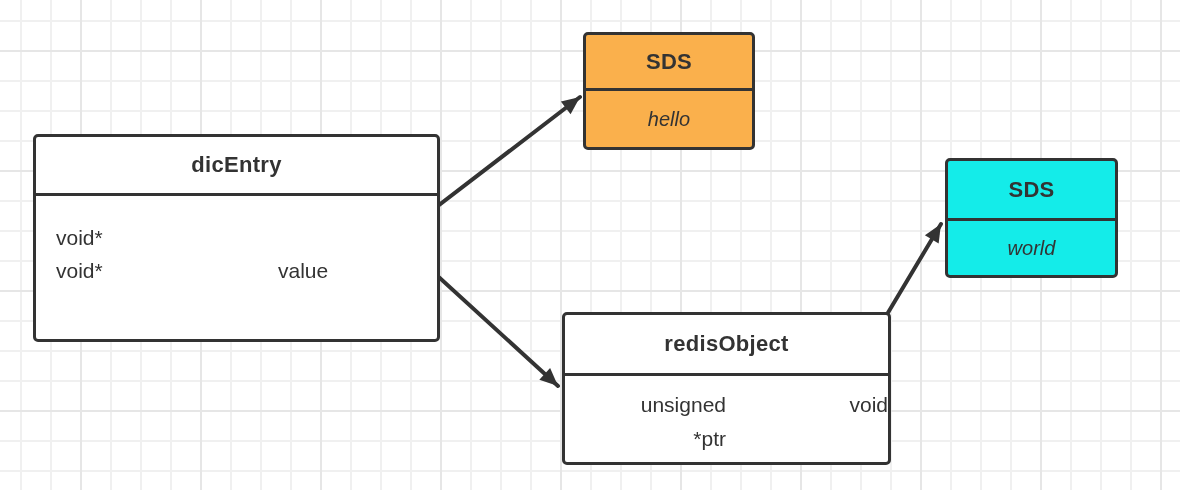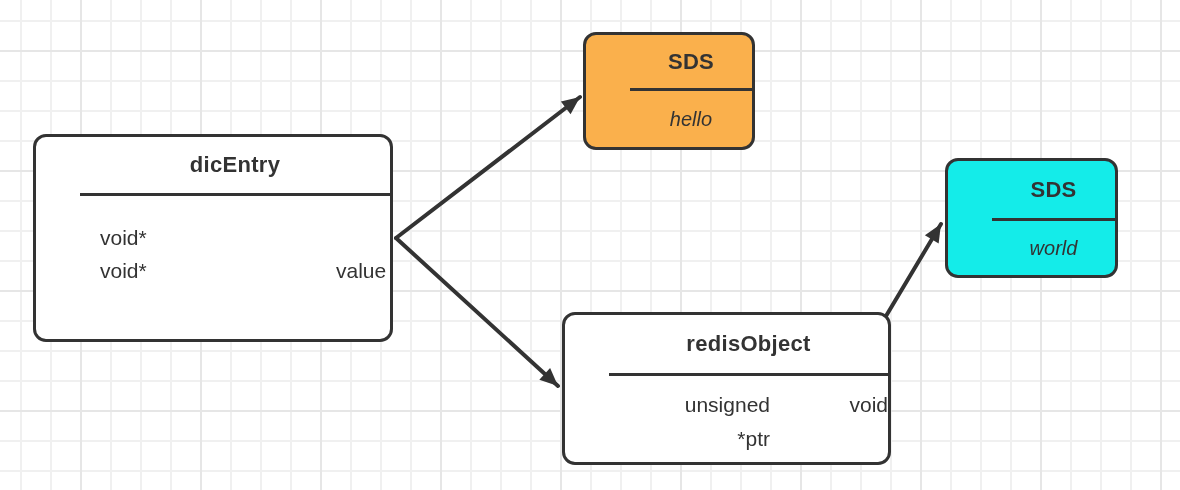--- a/index.html
+++ b/index.html
@@ -42,24 +42,23 @@
     stroke-width:4;
     fill:none;
     stroke-linecap:round;
     pointer-events:stroke;
   }
   .arrowhead-path{fill:var(--line);}
   .node{
     position:absolute;
     background:var(--node-fill);
     border:3.5px solid var(--line);
-    border-radius:13px;
+    border-radius:5px;
     display:flex;
     flex-direction:column;
-    padding-left:44px;
   }
   .node-header{
     display:flex;
     align-items:center;
     justify-content:center;
     border-bottom:3.5px solid var(--line);
     font-weight:bold;
     font-size:22px;
     letter-spacing:.3px;
   }
@@ -70,24 +69,23 @@
     justify-content:center;
     font-size:20px;
     font-style:italic;
   }
   .node-body{
     flex:1;
     font-size:21px;
   }
   .field-row{
     display:grid;
-    gap:14px;
   }
   
-  .node-dicentry{left:33px;top:134px;width:360px;height:208px;}
+  .node-dicentry{left:33px;top:134px;width:407px;height:208px;}
   .node-dicentry .node-header{height:59px;}
   .node-dicentry .node-body{padding:25px 0 0 20px;}
   .node-dicentry .field-row{grid-template-columns:222px auto;line-height:33px;}
   
   .node-sds-hello{left:583px;top:32px;width:172px;height:118px;}
   .node-sds-hello .node-header{height:56px;}
   
   .node-redisobject{left:562px;top:312px;width:329px;height:153px;}
   .node-redisobject .node-header{height:61px;}
   .node-redisobject .node-body{padding:12px 0 0 16px;text-align:right;}

